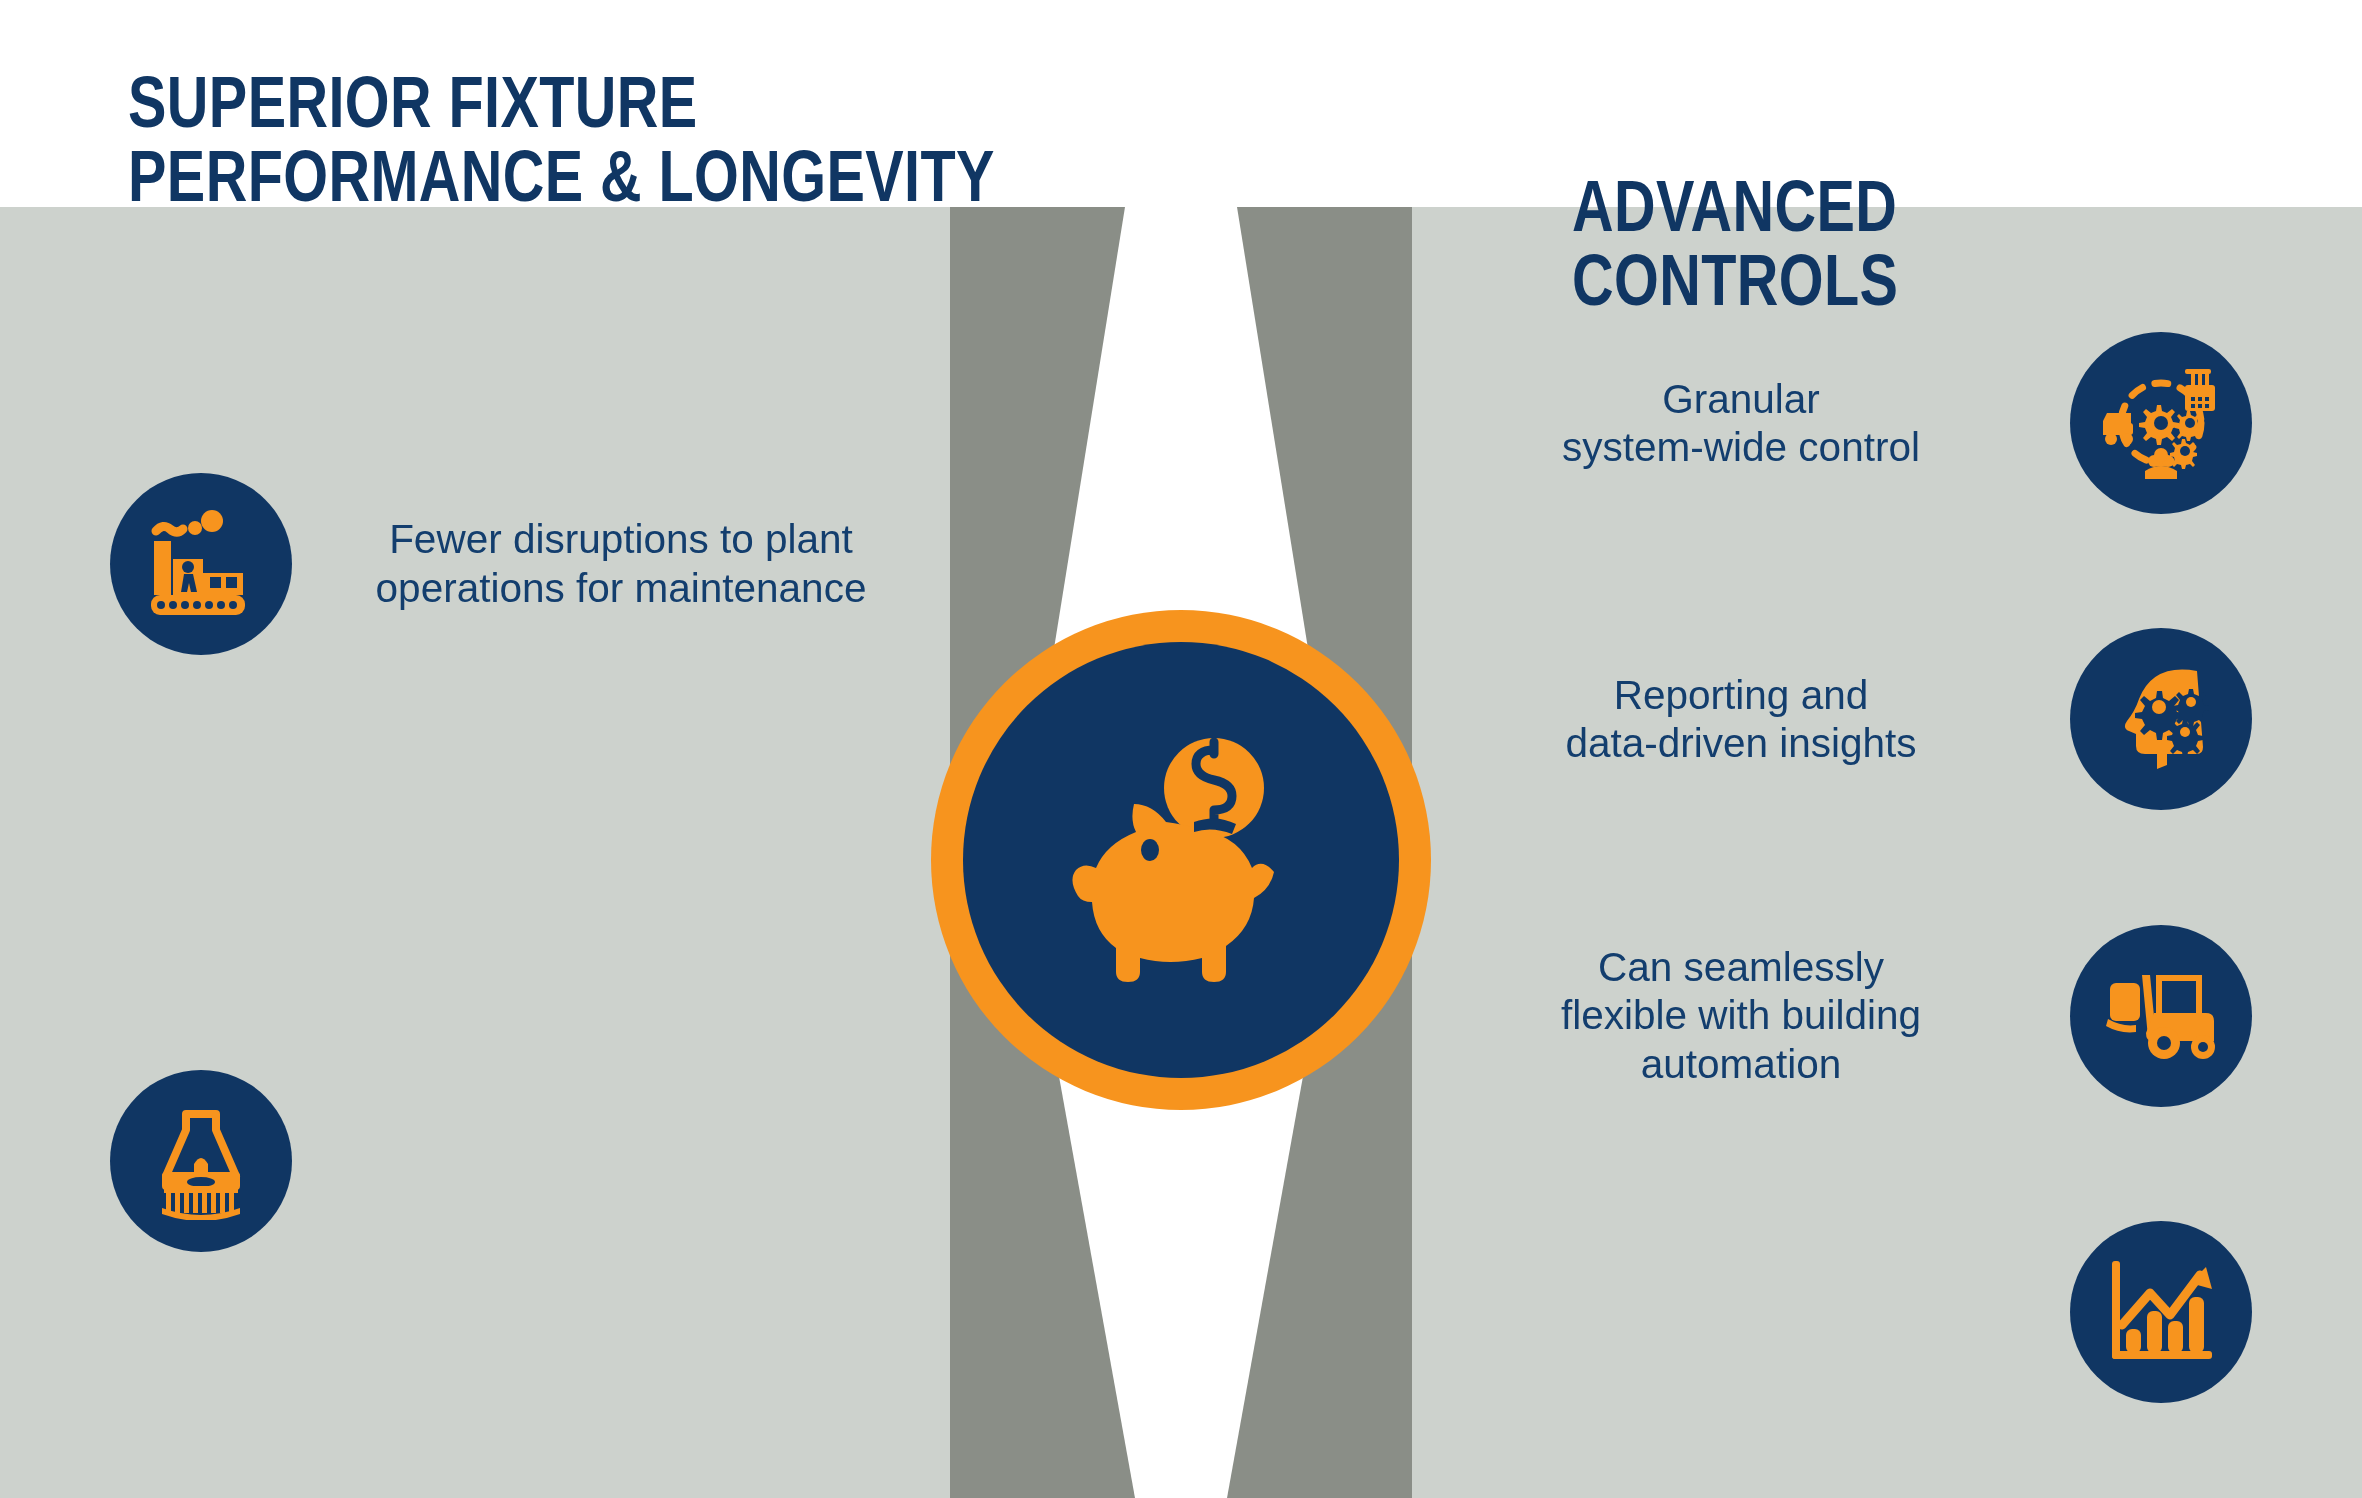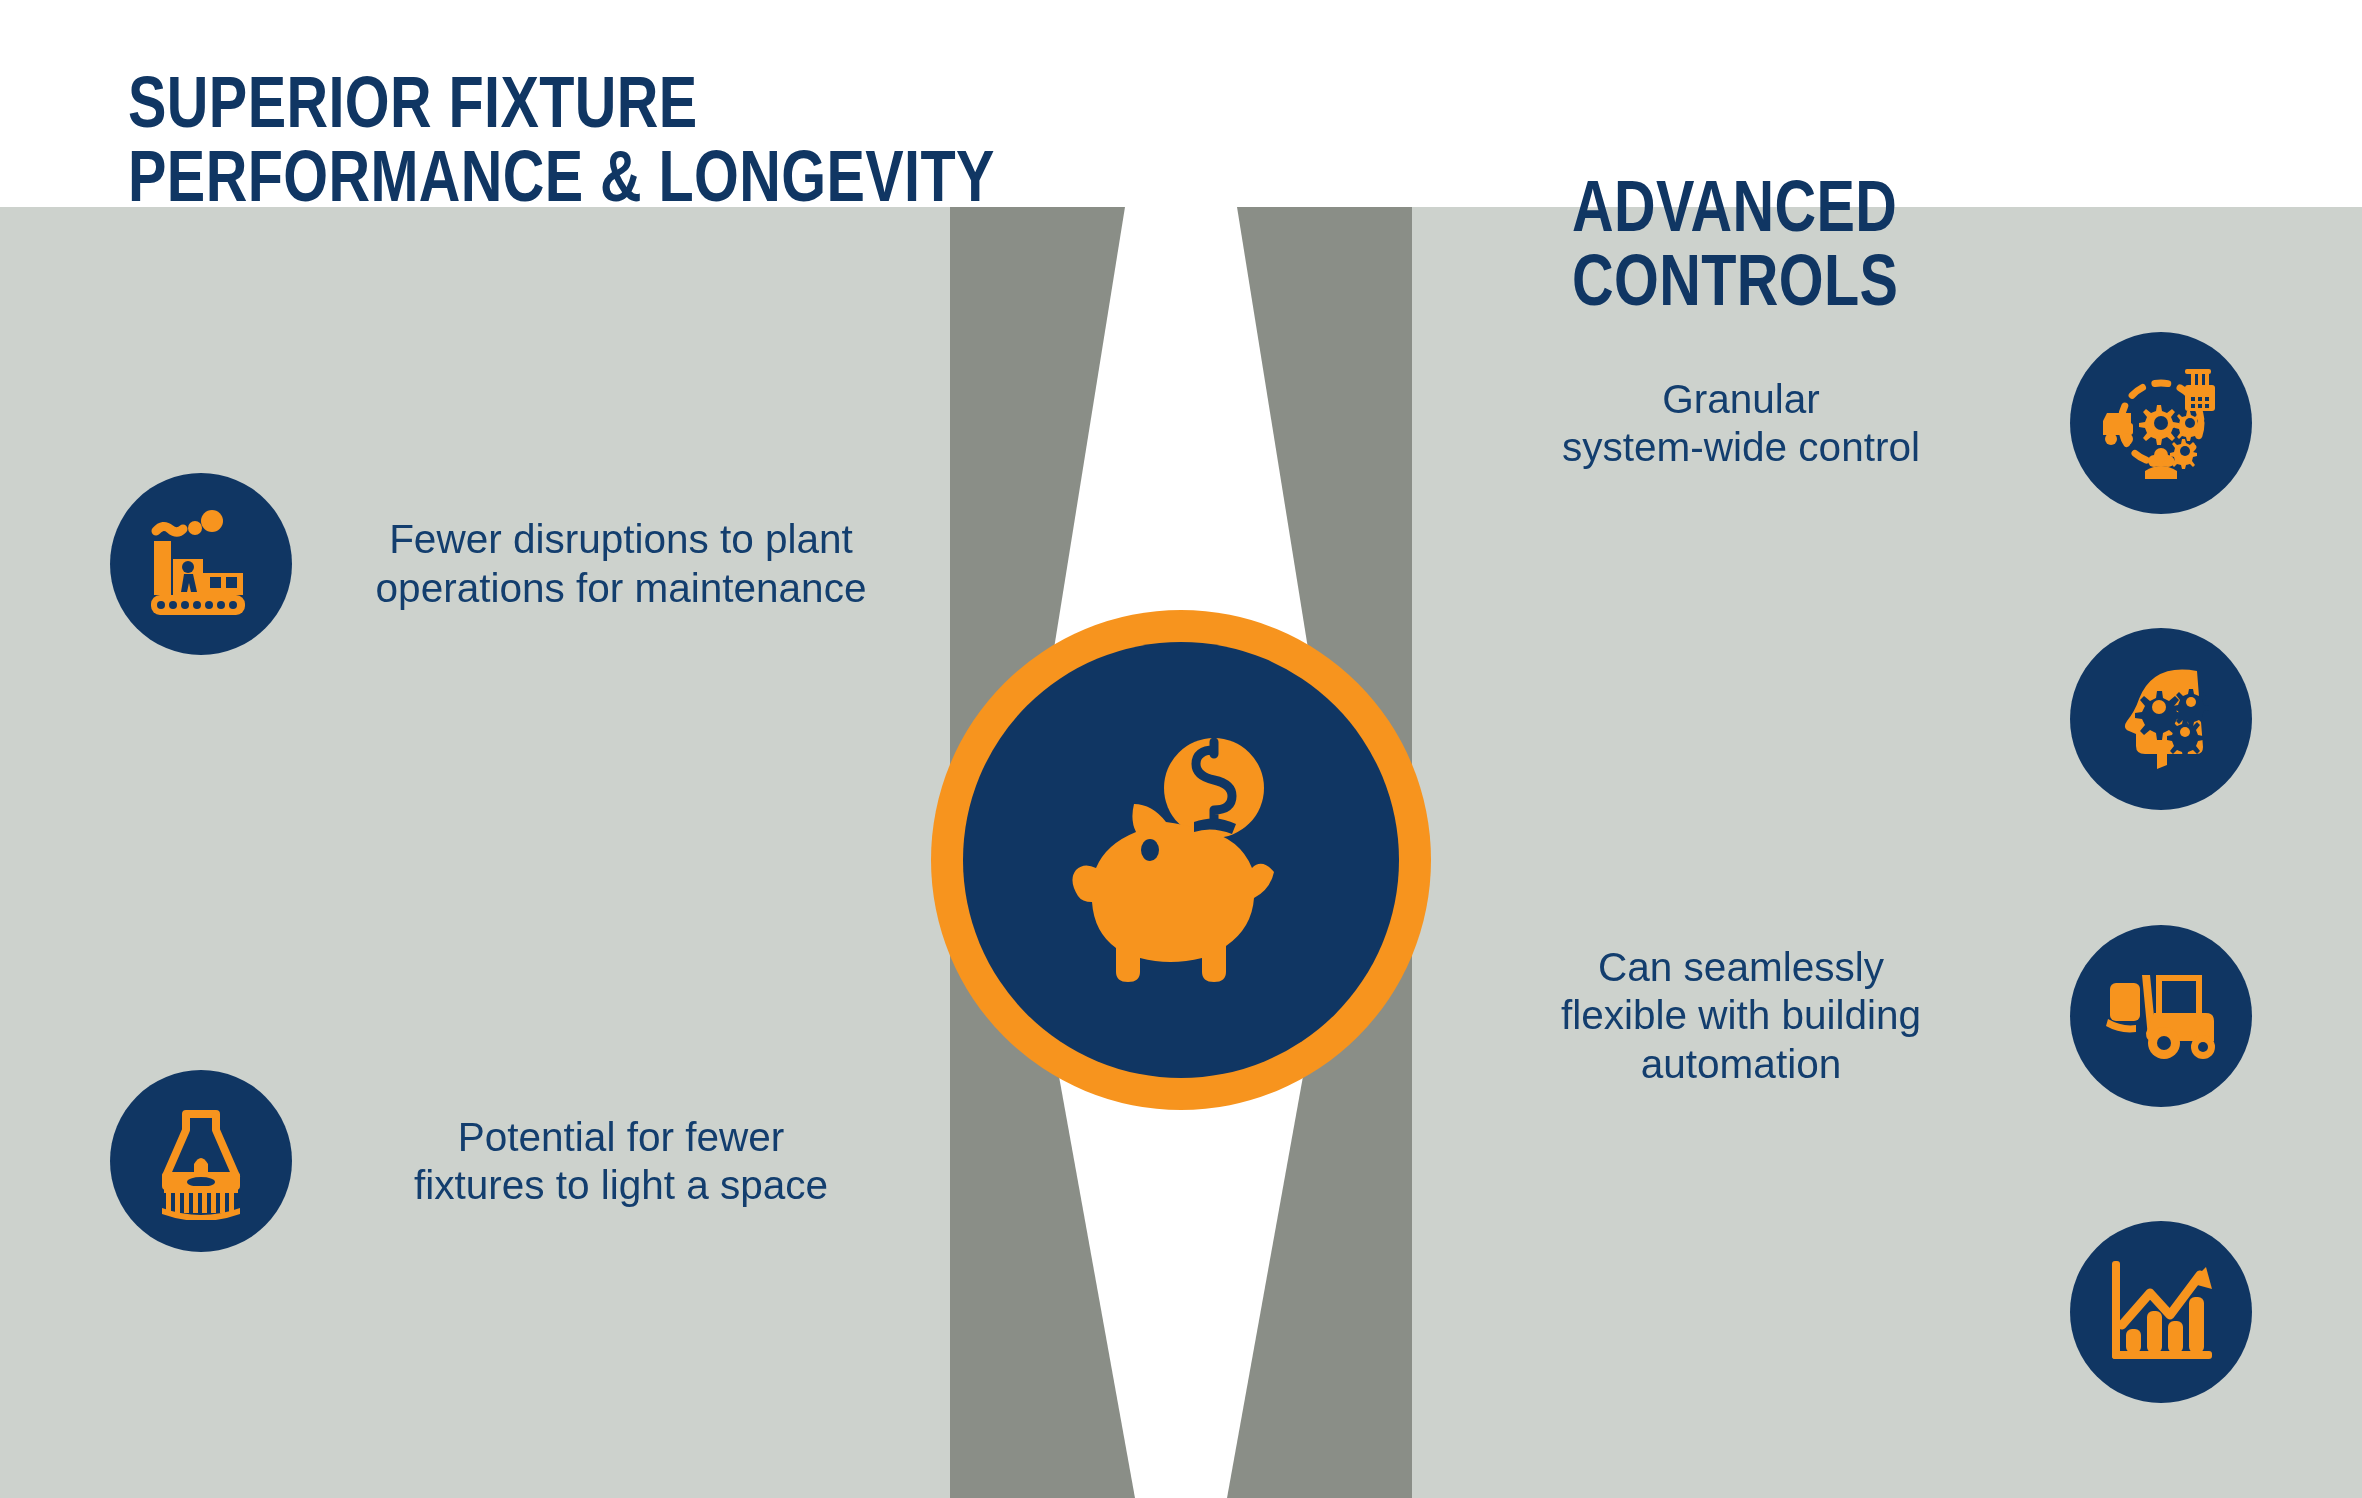--- a/index.html
+++ b/index.html
@@ -208,22 +208,20 @@
               <rect x="51" y="89" width="5" height="22"></rect>
             <rect x="60" y="89" width="5" height="22"></rect>
               <rect x="69" y="89" width="5" height="22"></rect>
             <rect x="78" y="89" width="5" height="22"></rect>
               <rect x="87" y="89" width="5" height="22"></rect>
           </g>
           <path d="M20 106 q39 14 78 0 v6 q-39 14 -78 0 z"></path>
         </g>
       </svg>
     </div>
-    <div class="feature-text">Potential for fewer
-fixtures to light a space</div>
   </div>
 
 
 </div>
 
 <div class="column" id="column-right">
 
   <div class="feature-row">
     <div class="icon-badge">
       <svg width="124" height="124" viewBox="0 0 124 124" xmlns="http://www.w3.org/2000/svg">
@@ -287,20 +285,22 @@
           <circle cx="58" cy="48" r="7" fill="#F7941E"></circle>
 
           <path d="M88 30 l4 0 1 5 5 2 4-4 3 3 -4 5 2 5 5 1 0 4 -5 1 -2 5 4 5 -3 3 -4-4 -5 2 -1 5 -4 0 -1-5 -5-2 -4 4 -3-3 4-5 -2-5 -5-1 0-4 5-1 2-5 -4-5 3-3 4 4 5-2 z"></path>
           <circle cx="90" cy="43" r="5" fill="#F7941E"></circle>
 
           <path d="M82 60 l4 0 1 5 5 2 4-4 3 3 -4 5 2 5 5 1 0 4 -5 1 -2 5 4 5 -3 3 -4-4 -5 2 -1 5 -4 0 -1-5 -5-2 -4 4 -3-3 4-5 -2-5 -5-1 0-4 5-1 2-5 -4-5 3-3 4 4 5-2 z"></path>
           <circle cx="84" cy="73" r="5" fill="#F7941E"></circle>
         </g>
       </svg>
     </div>
+    <div class="feature-text">Reporting and
+data-driven insights</div>
   </div>
 
   <div class="feature-row">
     <div class="icon-badge">
       <svg width="122" height="122" viewBox="0 0 122 122" xmlns="http://www.w3.org/2000/svg">
         <g fill="#F7941E">
 
           <rect x="10" y="28" width="30" height="38" rx="6"></rect>
 
           <path d="M8 64 q14 8 28 6 l0 7 q-16 2 -30 -6 z"></path>

